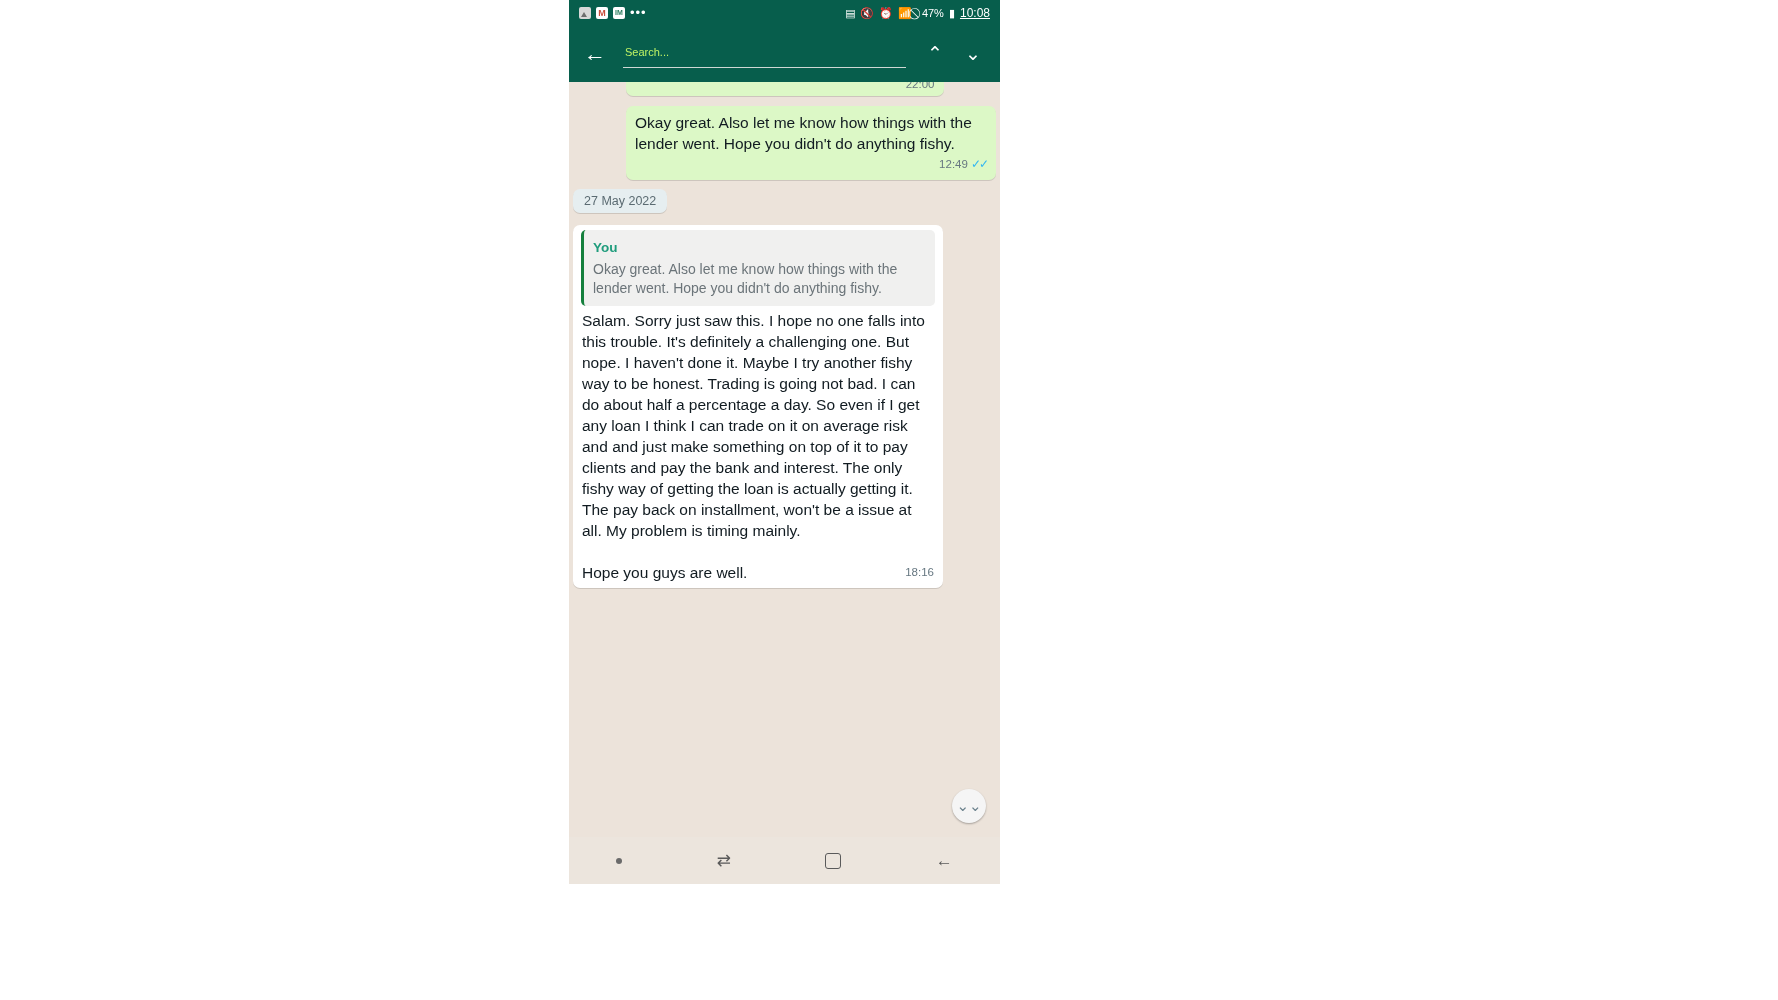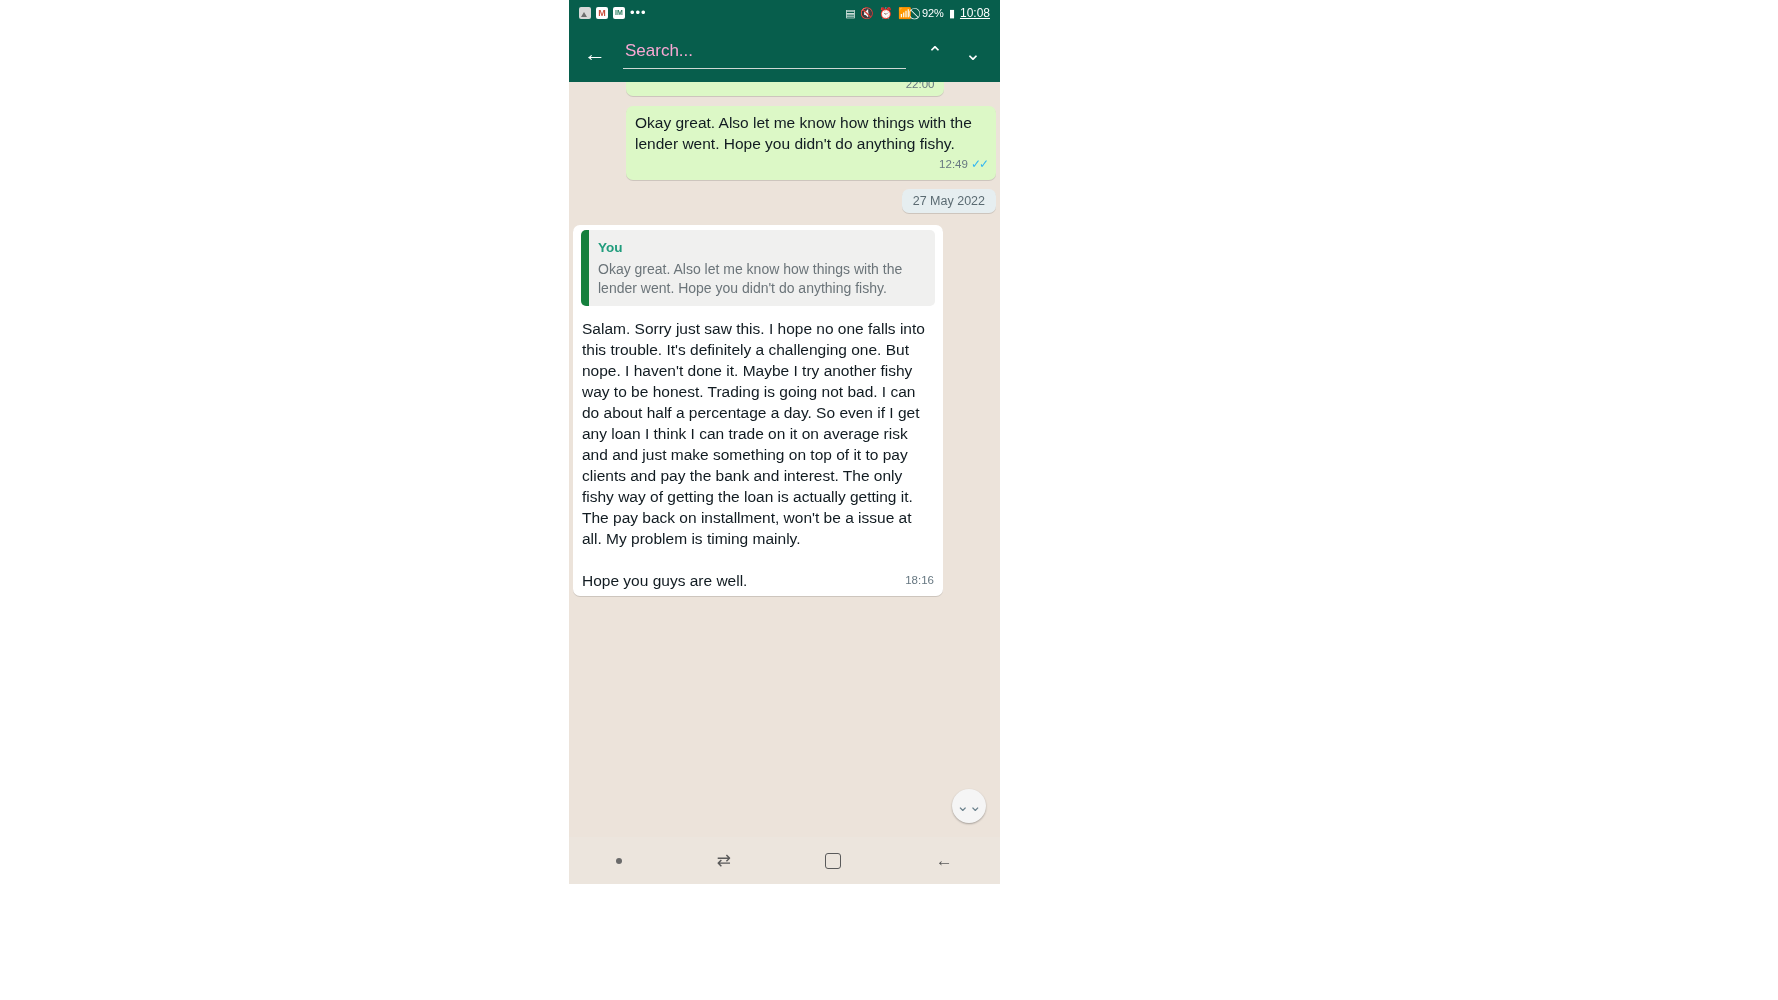--- a/index.html
+++ b/index.html
@@ -110,22 +110,22 @@
     text-align: center;
     cursor: pointer;
   }
   .search-field {
     flex: 1 1 auto;
     border-bottom: 1px solid #cfd8d4;
     padding: 2px 0 7px 2px;
     margin: 0 4px;
   }
   .search-field .ph {
-    color: #f9a8d4;
-    font-size: 17px;
+    color: #bef264;
+    font-size: 11px;
   }
   .chev {
     color: #ffffff;
     font-size: 19px;
     width: 26px;
     text-align: center;
     cursor: pointer;
     font-weight: 300;
   }
   
@@ -167,43 +167,43 @@
     white-space: nowrap;
   }
   .ticks {
     color: #34b7f1;
     font-size: 12px;
     margin-left: 3px;
     letter-spacing: -2px;
   }
   .datechip-wrap {
     display: flex;
-    justify-content: flex-end;
+    justify-content: flex-start;
     margin: 9px 0 12px 0;
   }
   .datechip {
     background: #e6eef0;
     color: #5b6b72;
     font-size: 12.5px;
     border-radius: 7px;
     padding: 5px 11px;
     box-shadow: 0 1px 0.5px rgba(0,0,0,0.13);
   }
   .partial-bubble {
     position: absolute;
     left: 50%;
     transform: translateX(-50%);
     top: -10px;
   }
   .quote {
     background: #f0f0ef;
-    border-left: 8px solid #15803d;
+    border-left: 3px solid #15803d;
     border-radius: 5px;
     padding: 7px 9px 8px 9px;
-    margin: -1px -1px 12px -1px;
+    margin: -1px -1px 4px -1px;
   }
   .quote-name {
     color: #1f9c7c;
     font-size: 13.5px;
     font-weight: bold;
     margin-bottom: 2px;
   }
   .quote-text {
     color: #6b7479;
     font-size: 14px;
@@ -271,21 +271,21 @@
         <span class="sq-icon ic-mail">M</span>
         <span class="sq-icon ic-app">IM</span>
         <span class="dots">•••</span>
       </div>
       <div class="status-right">
         <span class="tiny-ic">▤</span>
         <span class="tiny-ic">🔇</span>
         <span class="tiny-ic">⏰</span>
         <span class="tiny-ic">📶</span>
         <span class="tiny-ic">⃠</span>
-        <span class="battery-pct">92%</span>
+        <span class="battery-pct">47%</span>
         <span class="tiny-ic">▮</span>
         <span class="clock">10:08</span>
       </div>
     </div>
 
     <div class="searchbar">
       <span class="back-arrow">←</span>
       <div class="search-field">
         <span class="ph">Search...</span>
       </div>

